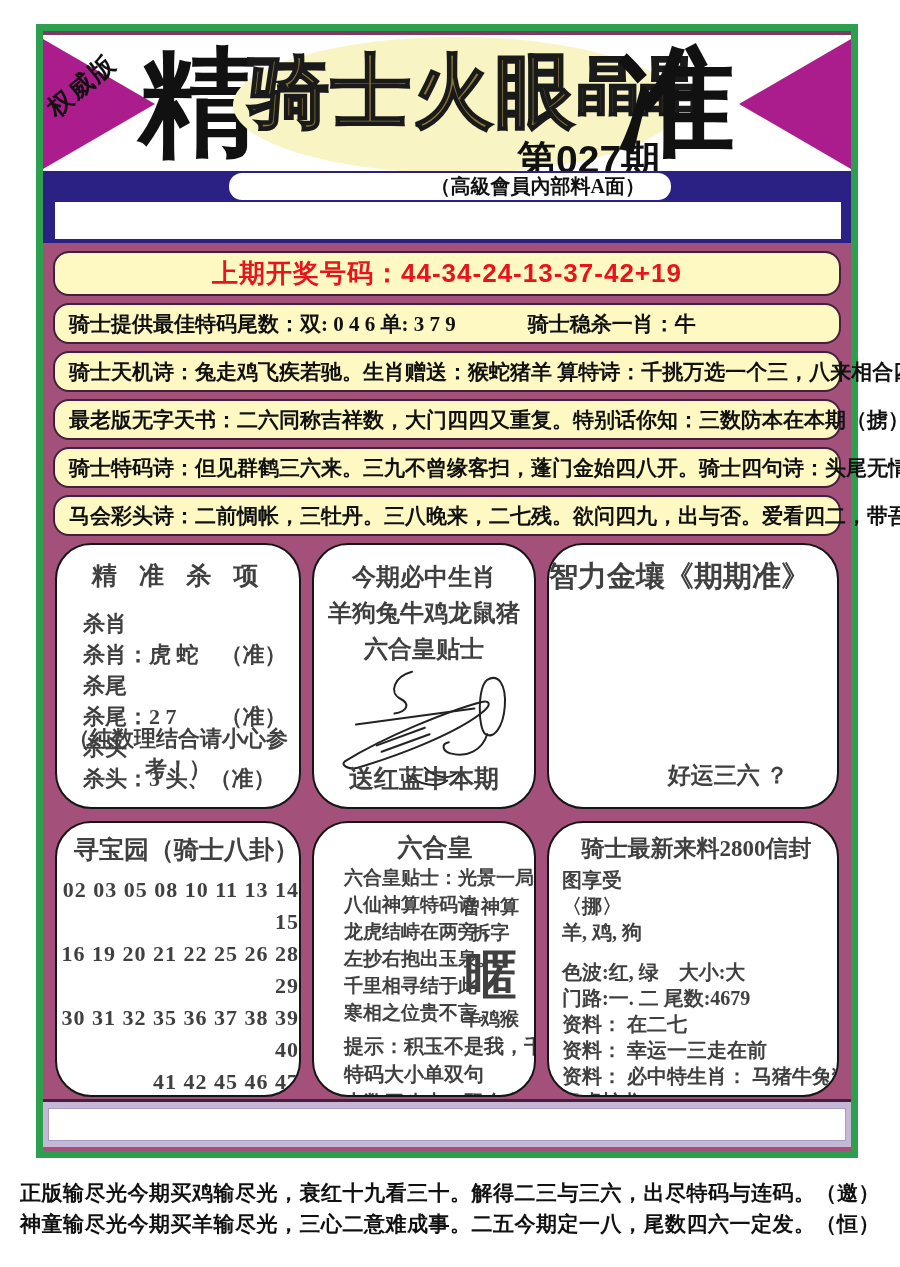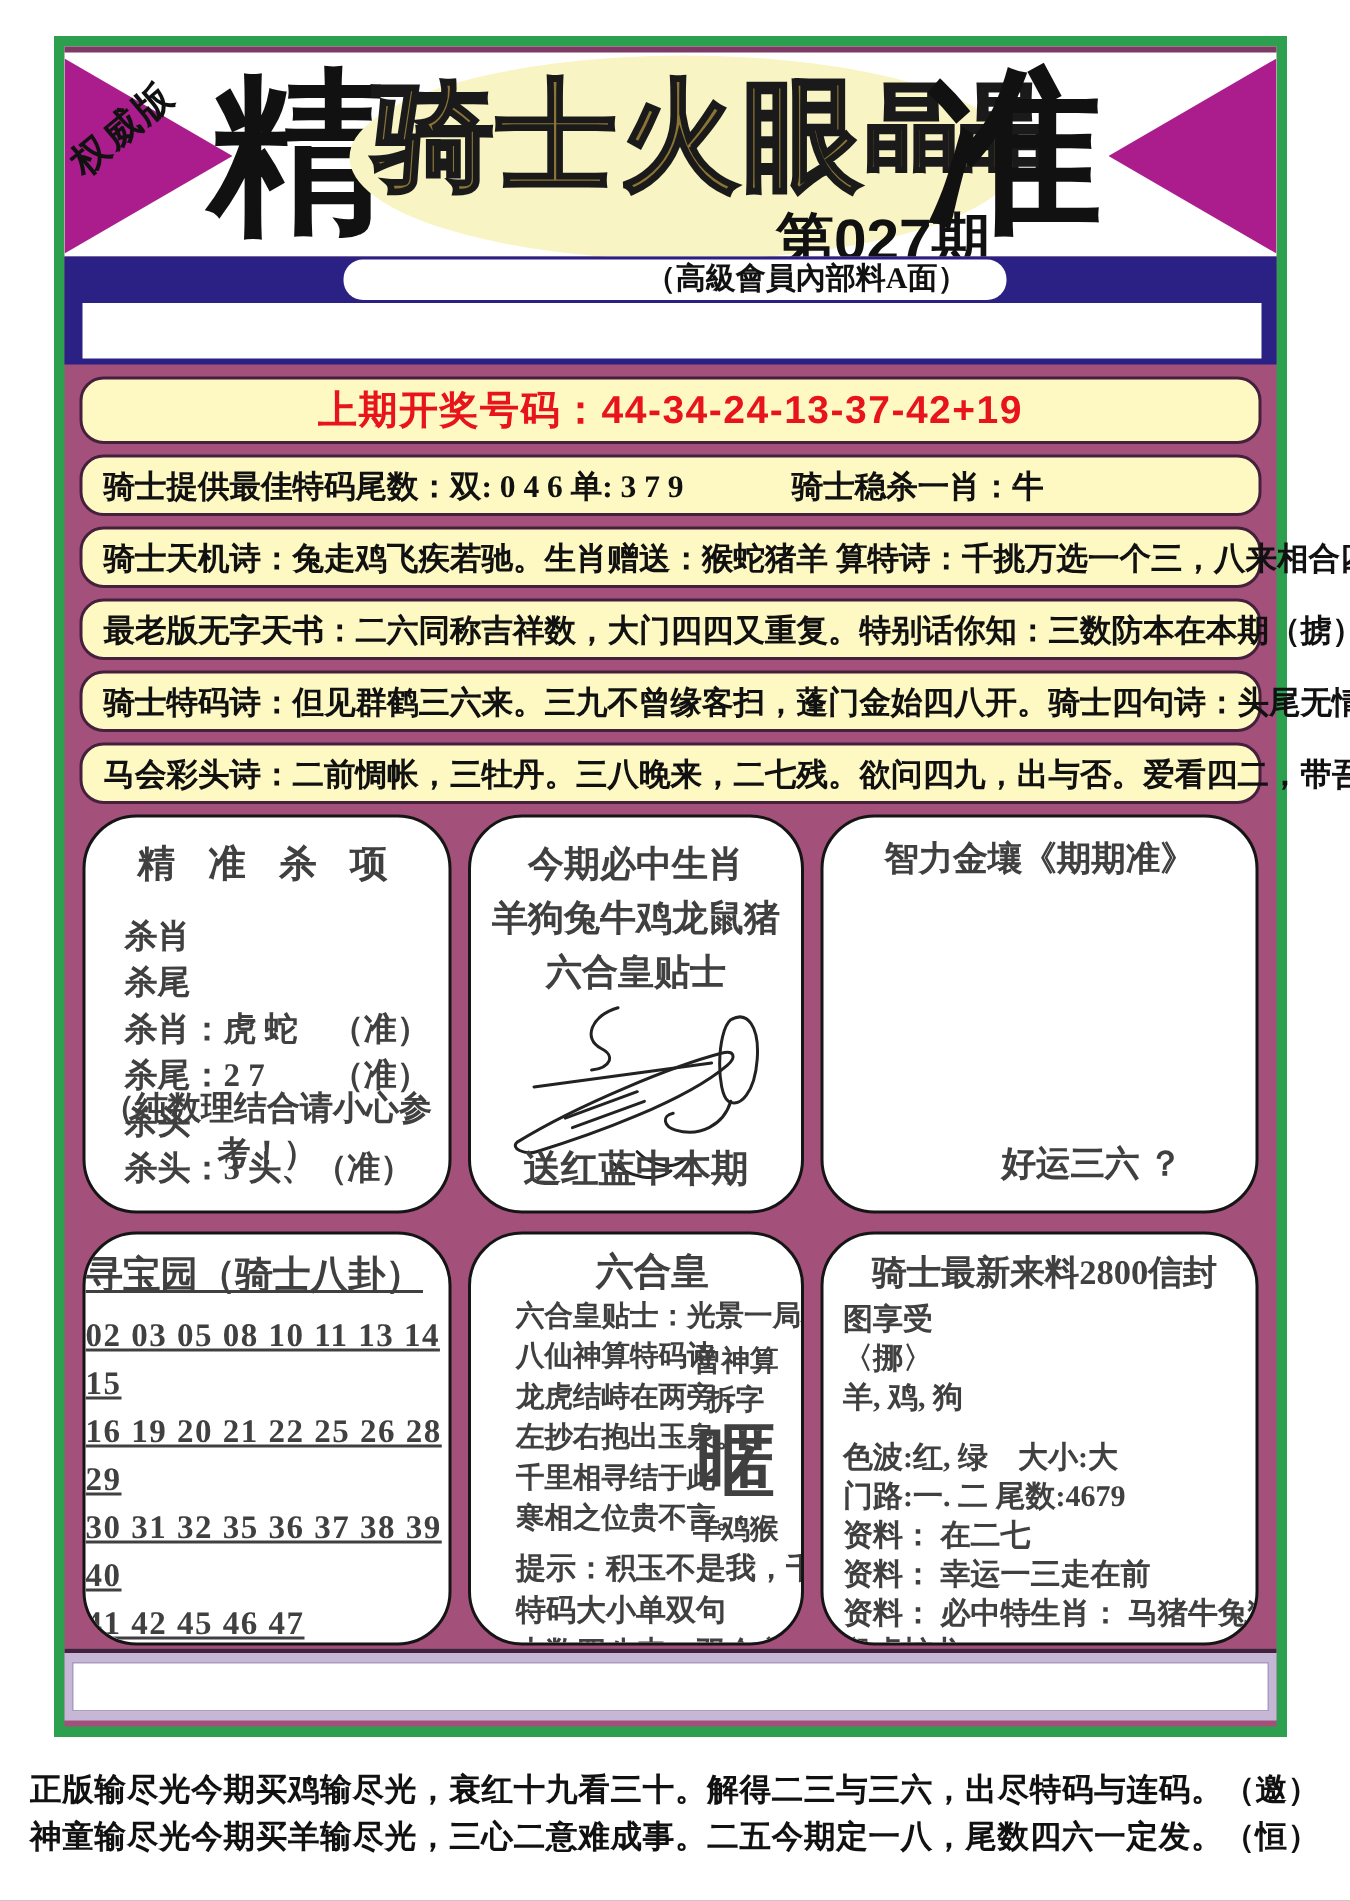--- a/index.html
+++ b/index.html
@@ -69,26 +69,26 @@
                     text-align:center; font-size:22px; font-weight:bold; }
 
   
   .p-zodiac { text-align:center; padding-top:14px; }
   .p-zodiac .z-line { font-size:24px; font-weight:bold; line-height:36px; }
   .p-zodiac svg { display:block; margin:0 auto; }
   .p-zodiac .p-foot { position:absolute; bottom:12px; left:0; width:100%;
                       text-align:center; font-size:25px; font-weight:bold; }
 
   
-  .p-gold .p-title { padding-top:12px; text-align:center; font-size:23px; font-weight:bold; }
+  .p-gold .p-title { padding-top:12px; font-size:29px; font-weight:bold; }
   .p-gold .p-foot { position:absolute; bottom:16px; left:0; width:100%;
                     text-align:center; padding-left:70px; font-size:23px; font-weight:bold; }
 
   
-  .p-treasure { text-align:left; padding-top:10px;text-decoration:underline; }
+  .p-treasure { text-align:right; padding-top:10px; }
   .p-treasure .p-title { font-size:25px; font-weight:bold; margin-bottom:8px; }
   .p-treasure .n-row { font-size:22px; font-weight:bold; line-height:32px; letter-spacing:1px; }
 
   
   .p-emperor { padding:8px 8px 6px 30px; }
   .p-emperor .p-title { text-align:center; font-size:25px; font-weight:bold; }
   .emp-body { display:flex; }
   .emp-left { width:61%; }
   .emp-left .e-line { font-size:19px; font-weight:bold; line-height:27px; white-space:nowrap; }
   .emp-right { flex:1; text-align:center; padding-top:30px; }
@@ -158,22 +158,22 @@
       </div>
       <div class="strip">
         <span>马会彩头诗：二前惆帐，三牡丹。三八晚来，二七残。欲问四九，出与否。爱看四二，带吾行。</span>
       </div>
     </div>
 
     <div class="grid grid-1">
       <div class="panel p-kill">
         <div class="p-title">精 准 杀 项</div>
         <div class="k-line">杀肖</div>
+        <div class="k-line">杀肖：虎 蛇　（准）</div>
         <div class="k-line">杀尾</div>
-        <div class="k-line">杀肖：虎 蛇　（准）</div>
         <div class="k-line">杀尾：2 7　　（准）</div>
         <div class="k-line">杀头</div>
         <div class="k-line">杀头：3 头、（准）</div>
         <div class="p-foot">（纯数理结合请小心参考！）</div>
       </div>
 
       <div class="panel p-zodiac">
         <div class="z-line">今期必中生肖</div>
         <div class="z-line">羊狗兔牛鸡龙鼠猪</div>
         <div class="z-line">六合皇贴士</div>

